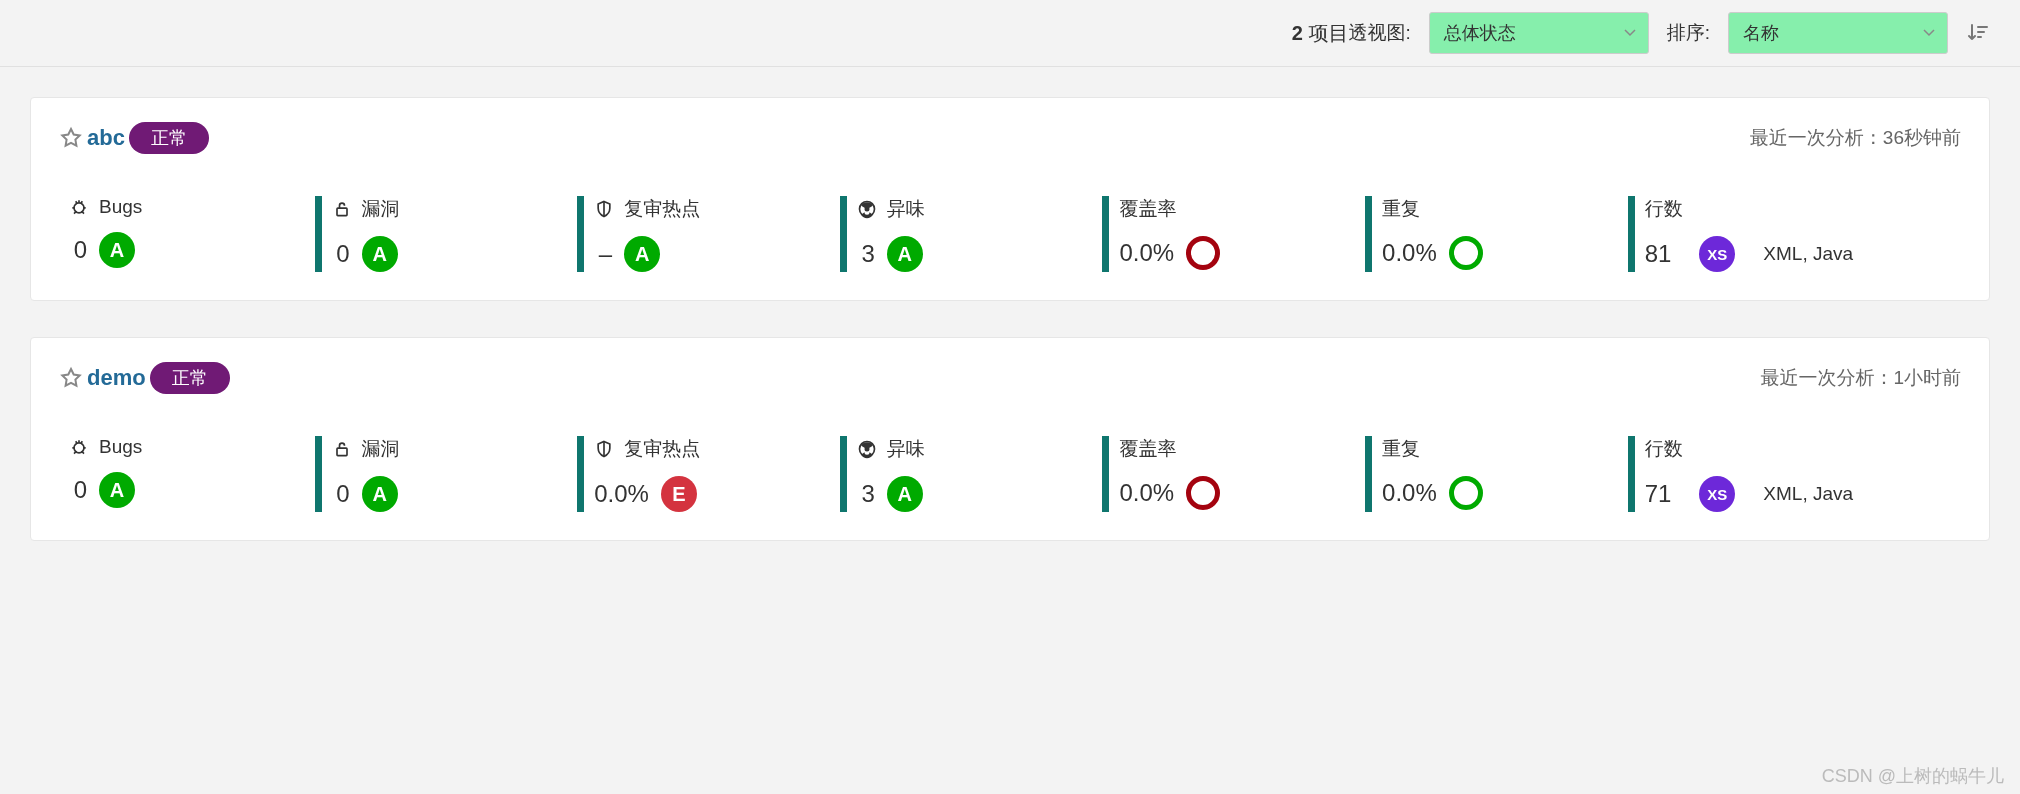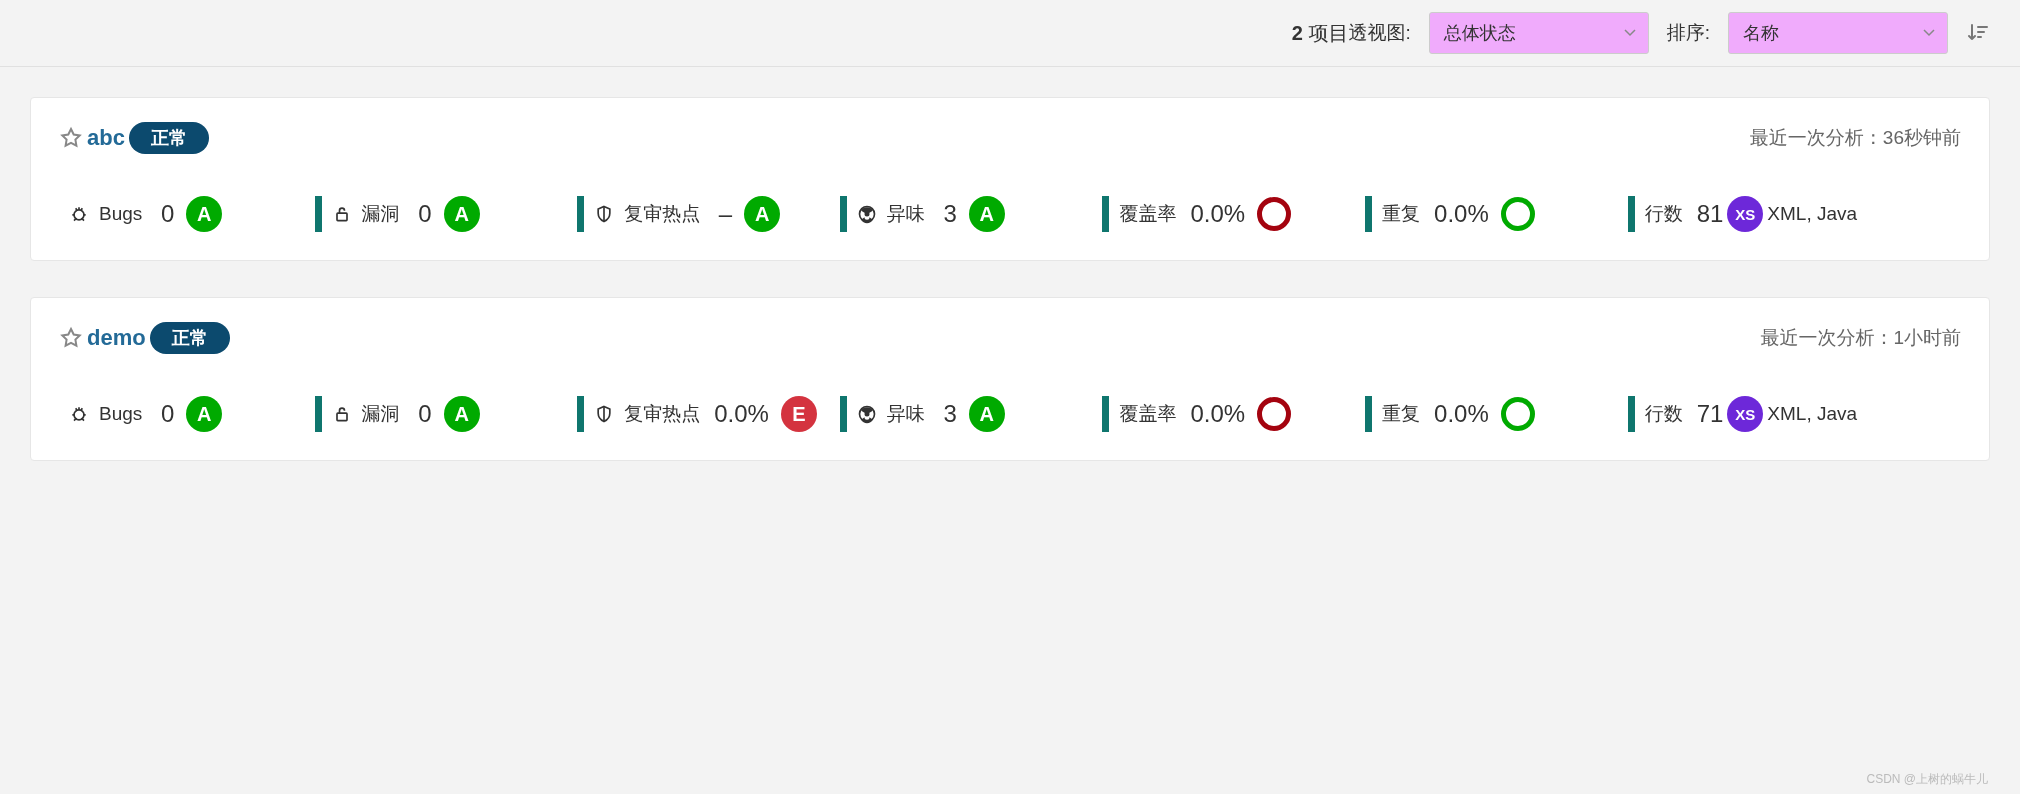--- a/index.html
+++ b/index.html
@@ -14,21 +14,21 @@
   align-items: center;
   justify-content: flex-end;
   padding: 12px 30px;
   border-bottom: 1px solid #e0e0e0;
 }
 .header-left { font-size: 20px; color: #333; }
 .header-left strong { font-weight: 700; }
 .header-right { display: flex; align-items: center; gap: 18px; }
 .ctrl-label { color: #333; font-size: 19px; }
 .select-box {
-  background: #f0abfc;
+  background: #86efac;
   border: 1px solid #ccc;
   border-radius: 3px;
   padding: 8px 40px 8px 14px;
   font-size: 18px;
   position: relative;
   min-width: 220px;
   cursor: pointer;
 }
 .select-box .caret {
   position: absolute; right: 12px; top: 50%; transform: translateY(-50%);
@@ -40,33 +40,32 @@
   background: #fff;
   border: 1px solid #e6e6e6;
   border-radius: 4px;
   padding: 24px 28px 28px 28px;
 }
 .card-head { display: flex; justify-content: space-between; align-items: center; margin-bottom: 42px; }
 .card-head-left { display: flex; align-items: center; gap: 4px; }
 .star-icon { color: #888; cursor: pointer; }
 .project-name { color: #236a97; font-size: 22px; font-weight: 600; cursor: pointer; }
 .status-badge {
-  background: #0c4a6e;
+  background: #701a75;
   color: #fff;
   font-size: 18px;
   padding: 4px 22px;
   border-radius: 18px;
-  font-weight: bold;
 }
 .last-analysis { color: #666; font-size: 19px; }
 .metrics-row { display: flex; align-items: stretch; }
 .metric {
   flex: 1;
   display: flex;
-  flex-direction: row;
+  flex-direction: column;
   gap: 14px;
   padding: 0 10px;
 }
 .metric + .metric { border-left: 7px solid #0f766e; }
 .metric-head { display: flex; align-items: center; gap: 10px; color: #333; font-size: 19px; }
 .metric-val-row { display: flex; align-items: center; gap: 12px; font-size: 24px; }
 .metric-val-row .num { min-width: 18px; text-align: right; }
 .rating {
   width: 36px; height: 36px; border-radius: 50%;
   display: inline-flex; align-items: center; justify-content: center;
@@ -81,22 +80,22 @@
 }
 .ring-red { border-color: #a4030f; }
 .ring-green { border-color: #00aa00; }
 .size-badge {
   background: #6d28d9; color: #fff;
   border-radius: 50%; width: 36px; height: 36px;
   display: inline-flex; align-items: center; justify-content: center;
   font-size: 15px; font-weight: 600;
 }
 .langs { font-size: 19px; color: #333; text-align: right; }
-.lines-row { display: flex; align-items: center; gap: 4px; font-size: 24px; }
-.watermark { position: fixed; bottom: 6px; right: 32px; color: #bbb; font-size: 12px; }
+.lines-row { display: flex; align-items: center; gap: 28px; font-size: 24px; }
+.watermark { position: fixed; bottom: 6px; right: 16px; color: #bbb; font-size: 18px; }
 svg { display: block; }
 </style>
 </head>
 <body>
 
 <div class="header-bar">
   <div class="header-left">
     <strong>2</strong>
     <span>项目</span>
   </div>

